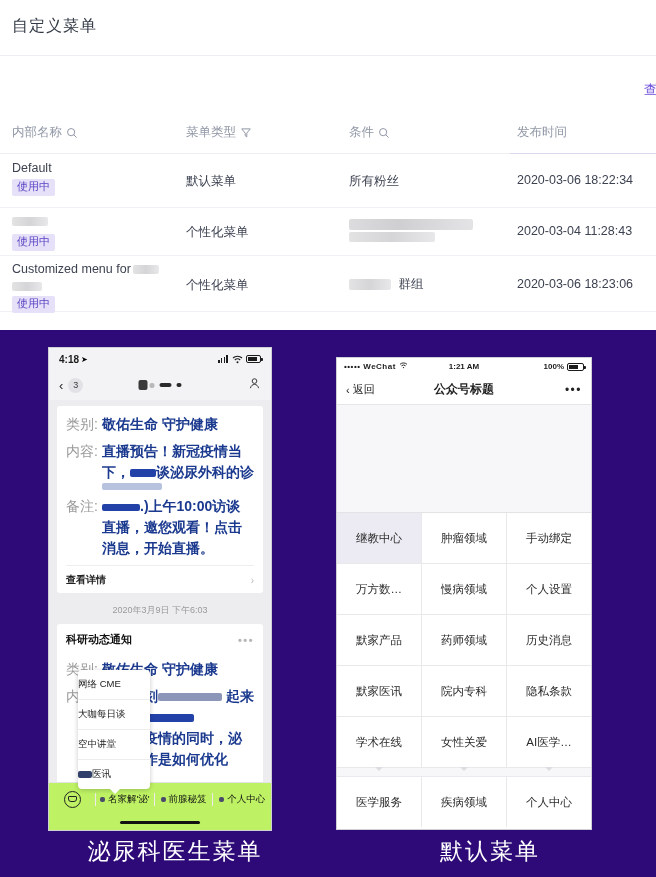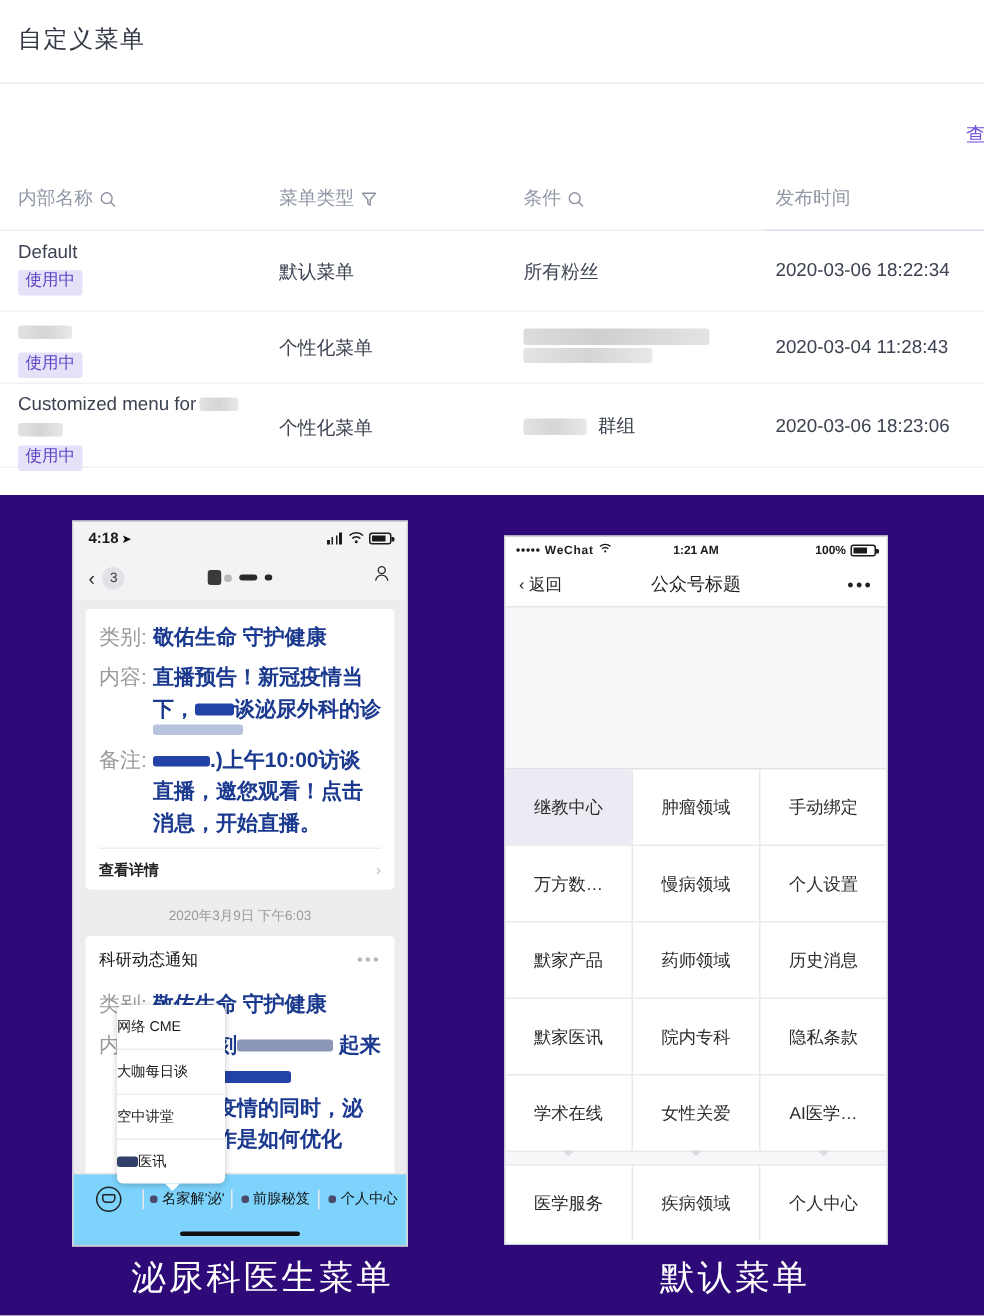--- a/index.html
+++ b/index.html
@@ -104,41 +104,41 @@
   }
   .kv { display:flex; margin-bottom:6px; font-size:14px; line-height:1.5; }
   .kv .k { color:#9a9a9a; width:36px; flex:0 0 36px; }
   .kv .v { color:#1b3a8f; font-weight:bold; flex:1; }
   .detail {
     border-top:1px solid #eee; margin-top:4px; padding-top:7px;
     display:flex; align-items:center; font-size:10px; color:#222; font-weight:bold;
   }
   .detail .arr { margin-left:auto; color:#bbb; font-weight:normal; }
   .tstamp { text-align:center; font-size:9px; color:#9a9a9a; margin:11px 0 7px; }
-  .cardTitle { font-size:11px; color:#111; font-weight:normal; display:flex; align-items:center;gap:7px; }
+  .cardTitle { font-size:11px; color:#111; font-weight:bold; display:flex; align-items:center;gap:7px; }
   .dots3 { margin-left:auto; color:#b5b5b5; letter-spacing:1.5px; font-size:11px; }
 
   .popup {
     position:absolute; left:29px; top:322px; width:72px;
     background:#fff; border-radius:4px; box-shadow:0 1px 5px rgba(0,0,0,.22);
     z-index:5;
   }
   .popup div {
     font-size:9.5px; color:#1a1a1a; padding:8px 0;
     border-bottom:1px solid #ededed; white-space:nowrap;
   }
   .popup div:last-child { border-bottom:none; }
   .popup::after {
     content:""; position:absolute; left:32px; bottom:-5px;
     border-left:5px solid transparent; border-right:5px solid transparent;
     border-top:5px solid #fff;
   }
 
   .tabbarL {
-    position:absolute; left:0; bottom:0; width:100%; height:48px; background:#7dd3fc;
+    position:absolute; left:0; bottom:0; width:100%; height:48px; background:#bef264;
     border-top:1px solid #e3e3e6;
   }
   .tabrow { display:flex; height:32px; align-items:center; }
   .tabcell {
     flex:1; display:flex; align-items:center; justify-content:center; gap:3px;
     font-size:9.5px; color:#111; border-left:1px solid #eceaea; white-space:nowrap;
   }
   .tabcell:first-child { border-left:none; flex:0 0 46px; }
   .kbd {
     width:17px;height:17px;border:1.3px solid #222;border-radius:50%;
@@ -159,21 +159,21 @@
   .statusR .carrier { letter-spacing:.5px; }
   .statusR .clock { position:absolute; left:50%; transform:translateX(-50%); }
   .statusR .rr { margin-left:auto; display:flex; align-items:center; gap:3px; }
   .navR {
     position:relative; height:30px; display:flex; align-items:center; padding:0 9px;
     border-bottom:1px solid #e6e6e9; background:#fff;
   }
   .navR .b { display:flex; align-items:center; gap:3px; font-size:11px; color:#232323; }
   .navR .t {
     position:absolute; left:50%; transform:translateX(-50%);
-    font-size:12px; color:#232323;
+    font-size:12px; color:#232323;font-weight:bold;
   }
   .navR .d { margin-left:auto; letter-spacing:1.5px; font-size:12px; color:#232323; }
   .contentR { height:107px; background:#f7f7f9; }
   .gridR { border-top:1px solid #e3e3e6; }
   .grow { display:flex; border-bottom:1px solid #e9e9ec; }
   .gcell {
     flex:1; height:50px; display:flex; align-items:center; justify-content:center;
     font-size:11.5px; color:#2b2b2b; border-left:1px solid #e9e9ec; white-space:nowrap;
   }
   .gcell:first-child { border-left:none; }

